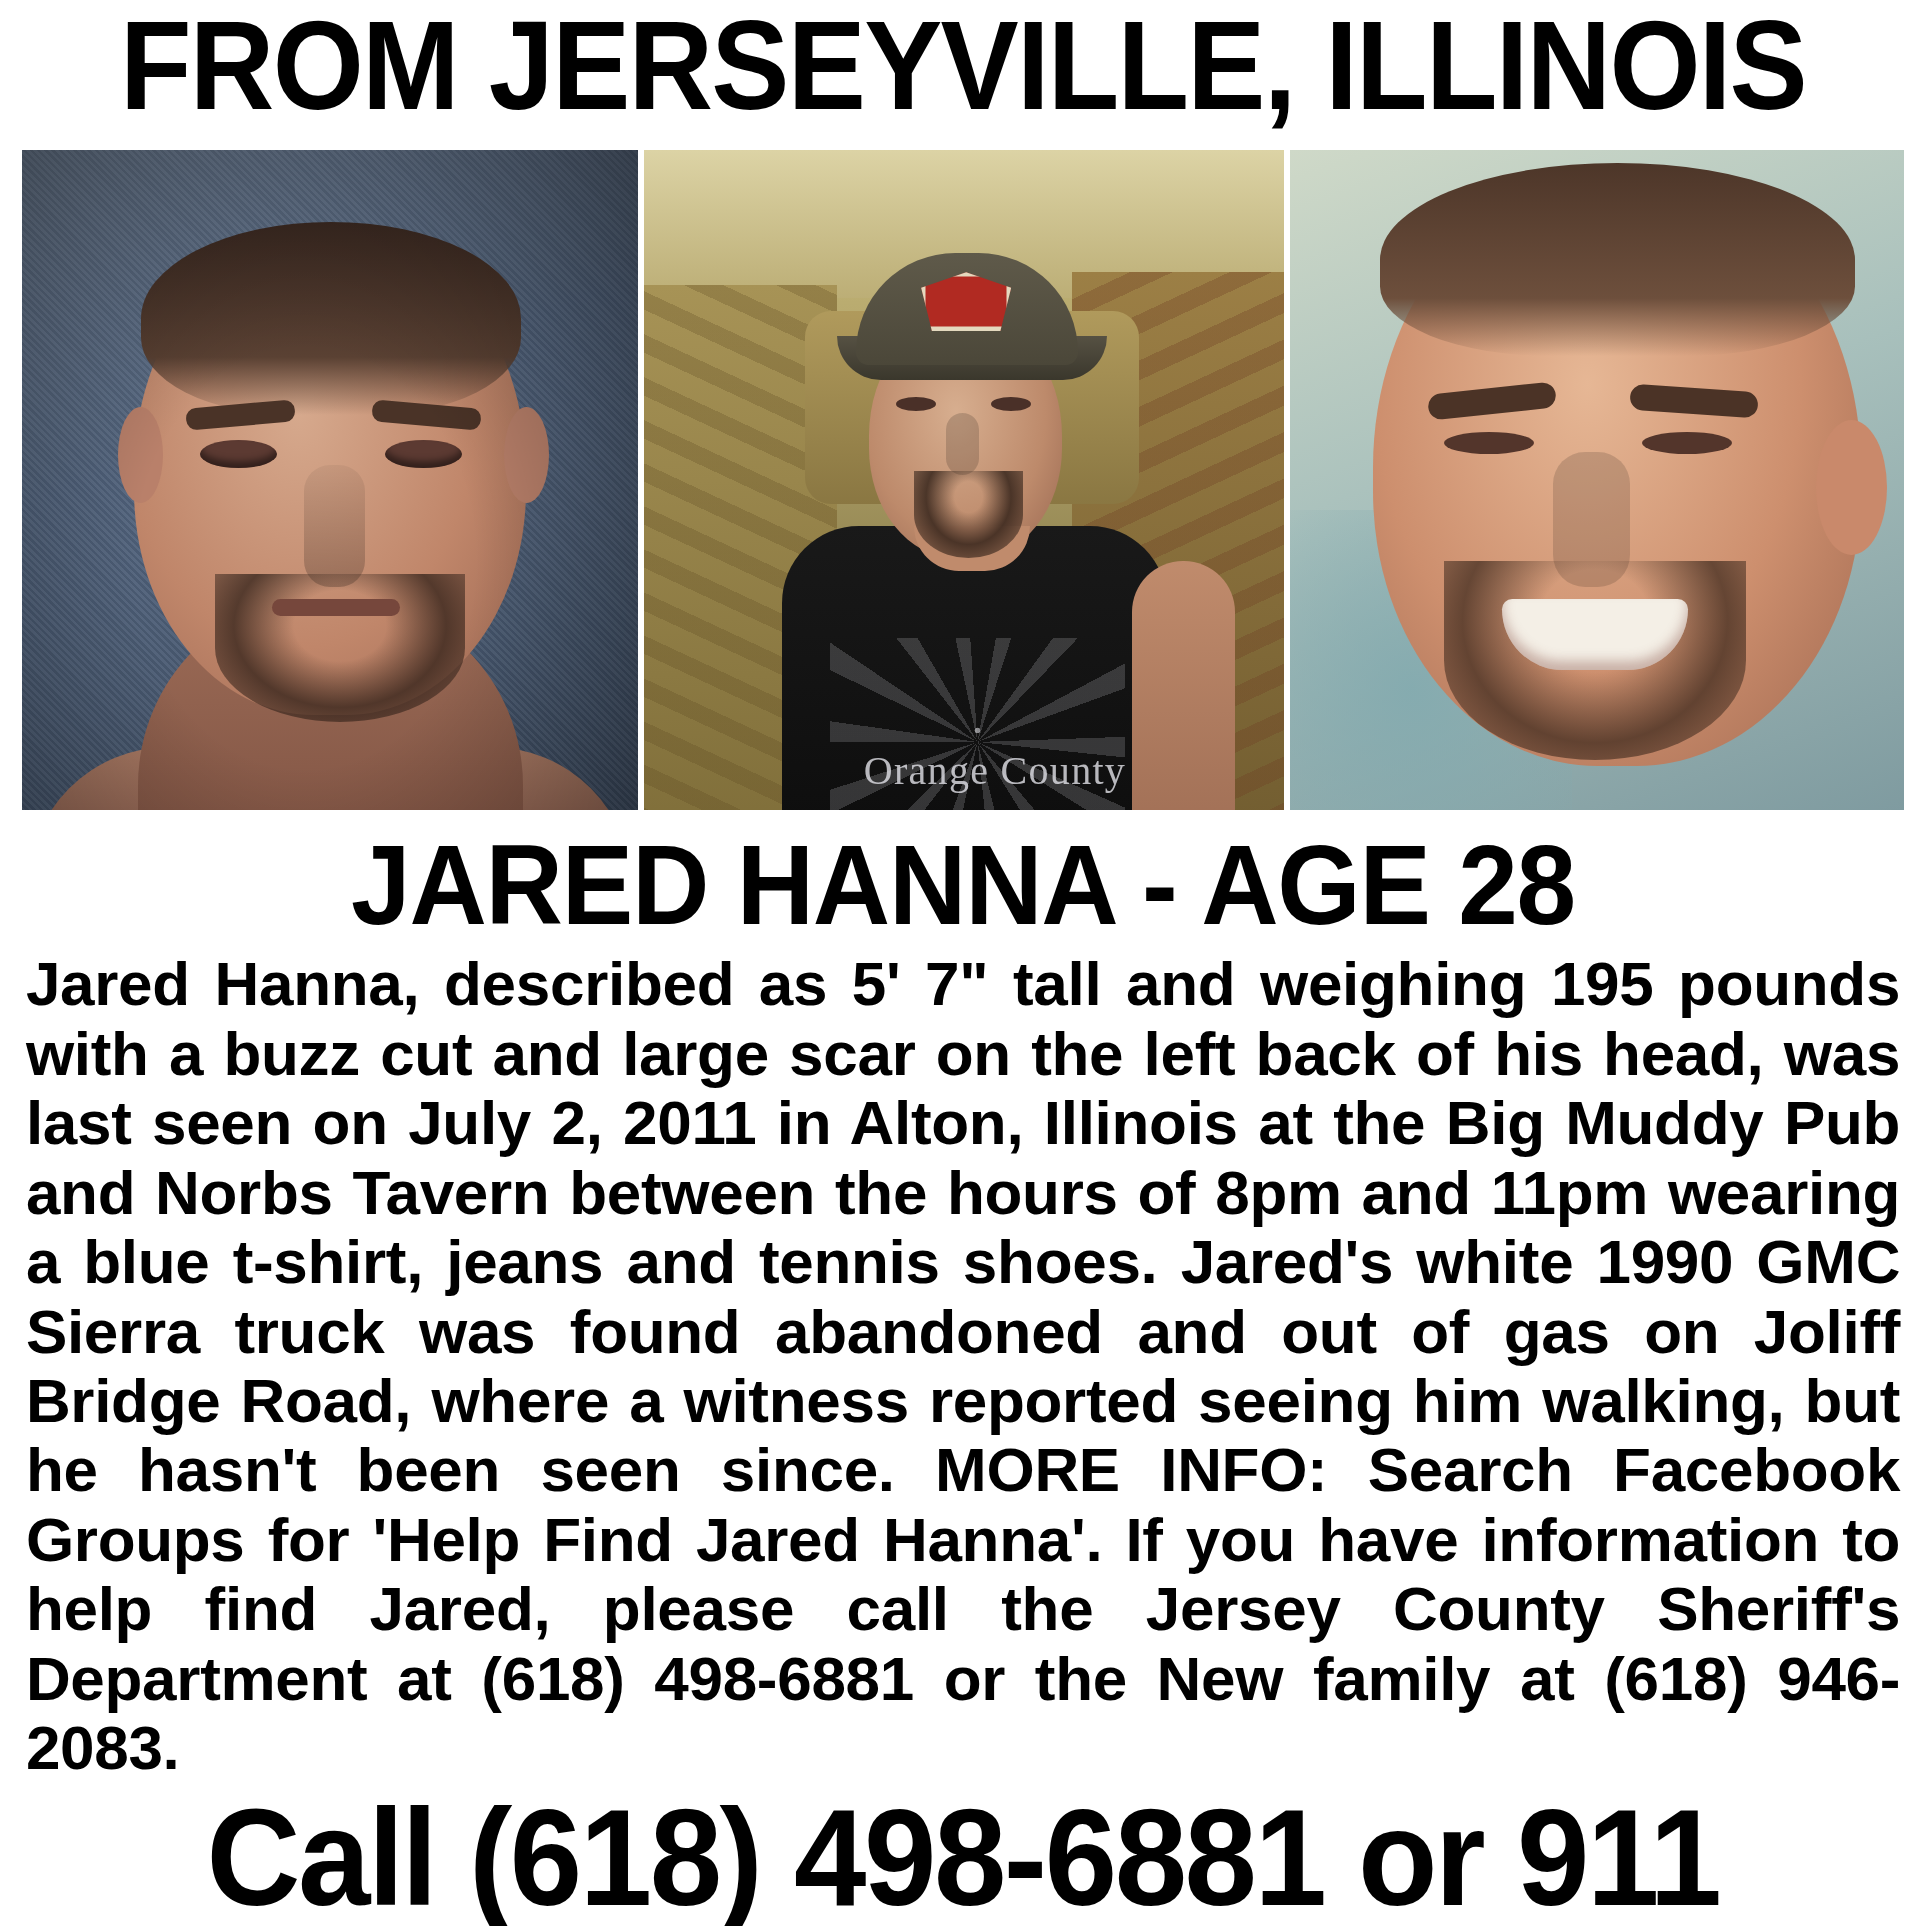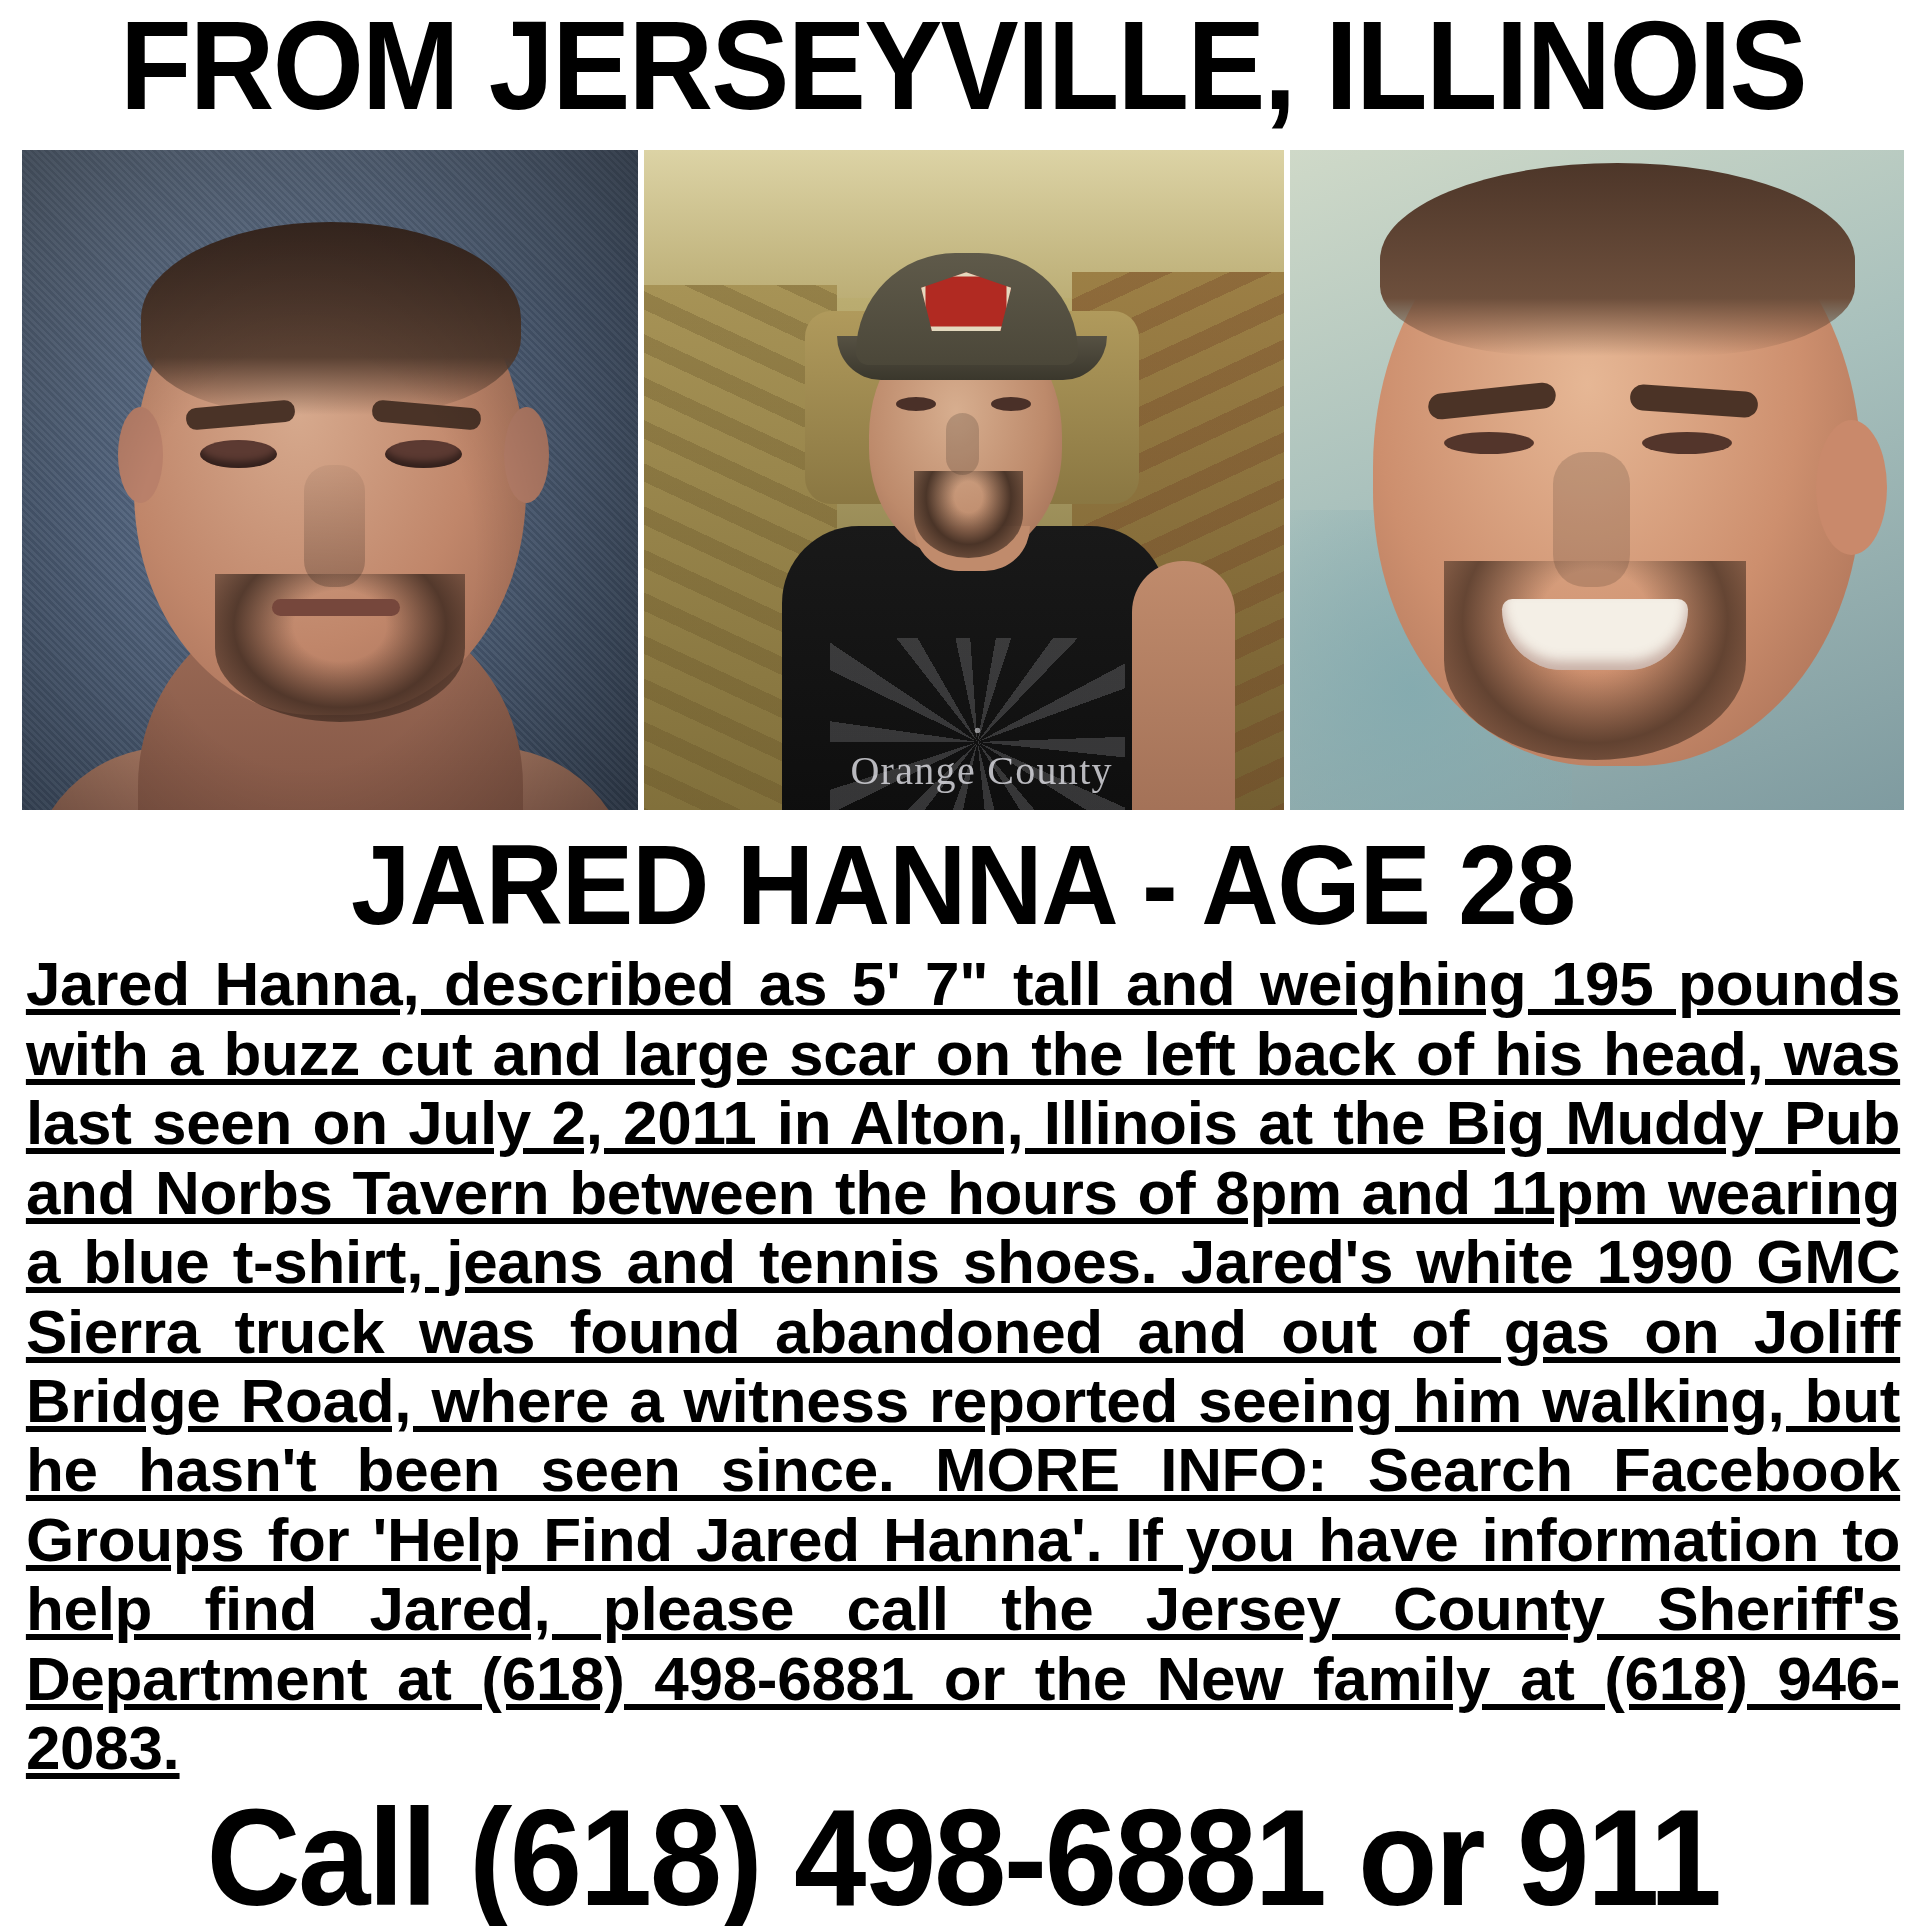--- a/index.html
+++ b/index.html
@@ -196,21 +196,21 @@
   }
   .p2-graphic {
     position: absolute; left: 186px; top: 488px; width: 295px; height: 231px;
     background:
       radial-gradient(ellipse at 50% 40%, rgba(210,210,215,0.75) 0 2.6px, rgba(0,0,0,0) 3.2px),
       repeating-conic-gradient(from 10deg at 50% 45%, rgba(200,200,205,0.25) 0deg 8deg, rgba(0,0,0,0) 8deg 26deg);
     opacity: 0.85;
   }
   .p2-graphic-text {
     position: absolute; left: 193px; top: 597px; width: 289px;
-    text-align: center;
+    text-align: right;
     font-family: "Liberation Serif", serif;
     font-size: 40px;
     color: rgba(222,222,228,0.82);
     letter-spacing: 1.3px;
   }
   .p2-arm {
     position: absolute; left: 488px; top: 411px; width: 103px; height: 308px;
     background: linear-gradient(180deg, #c08b6c, #9d6c53);
     border-radius: 51px 51px 0 0;
   }
@@ -283,21 +283,20 @@
   .body-text {
     margin-top: 7.7px;
     font-weight: bold;
     font-size: 62px;
     line-height: 1.12;
     color: #000000;
     text-align: justify;
     text-align-last: left;
     letter-spacing: -0.3px;
     padding: 0 3.9px;
-    text-decoration: underline;
   }
 
   
   .call-line {
     margin-top: 6.4px;
     font-weight: bold;
     font-size: 137px;
     line-height: 1.0;
     letter-spacing: -2.6px;
     color: #000000;

